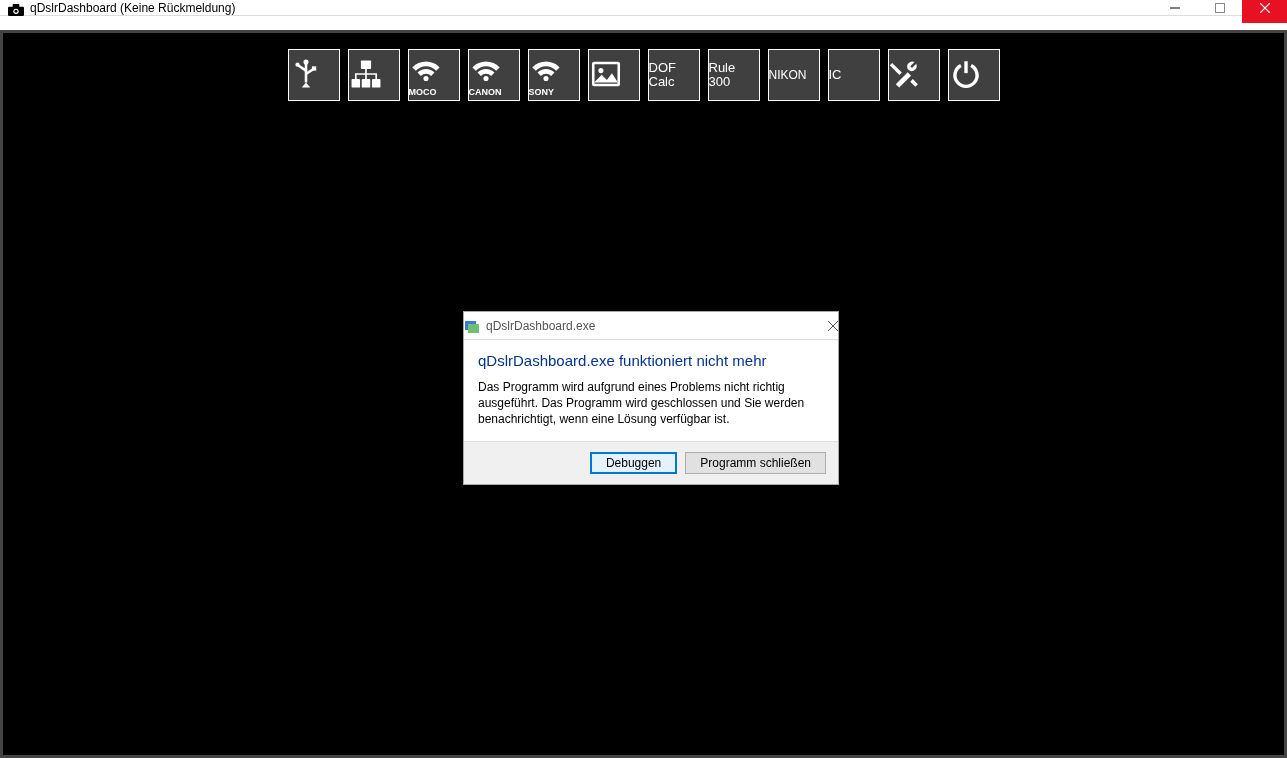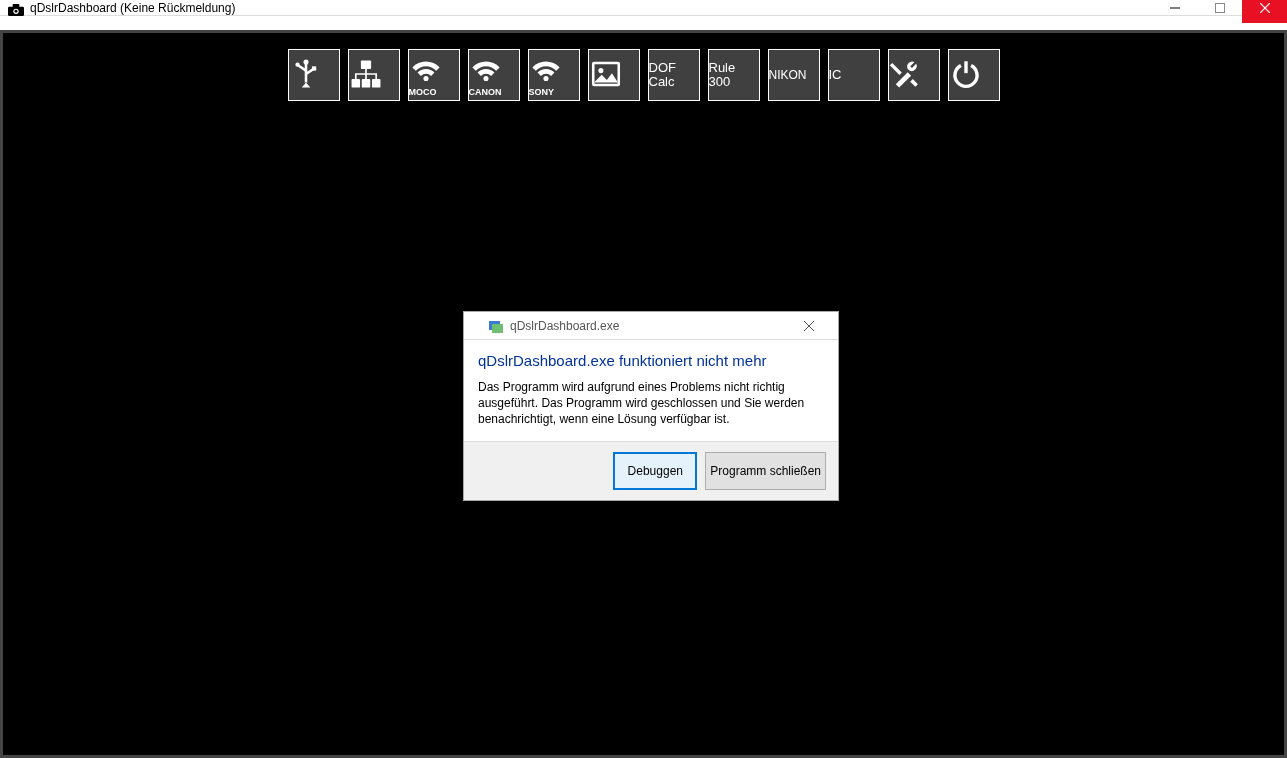--- a/index.html
+++ b/index.html
@@ -55,35 +55,35 @@
   .dialog {
     position:absolute;
     left:460px; top:278px;
     width:376px;
     background:#fff;
     border:1px solid #aaa;
     box-shadow: 3px 3px 12px rgba(0,0,0,0.5);
     font-size:12px;
   }
   .dialog .dlg-titlebar {
-    height:28px; background:#fff; display:flex; align-items:center; padding:0 24px;
+    height:28px; background:#fff; display:flex; align-items:center; padding:0 0;
     border-bottom:1px solid #ddd;
     color:#555;
   }
   .dialog .dlg-titlebar .dlg-icon { width:16px; height:16px; margin-right:6px; }
   .dialog .dlg-close { margin-left:auto; color:#555; font-size:14px; cursor:pointer; }
   .dialog .dlg-body { padding:12px 19px 14px 14px; background:#fff; }
   .dialog .dlg-heading { color:#003399; font-size:15px; margin-bottom:10px; font-weight:normal; }
   .dialog .dlg-text { color:#000; line-height:16px; }
   .dialog .dlg-buttons {
     background:#f0f0f0; padding:10px 12px; display:flex; justify-content:flex-end; gap:8px;
     border-top:1px solid #ddd;
   }
   .dialog .dlg-btn {
-    min-width:84px; height:38px; padding:0 4px;
+    min-width:84px; height:22px; padding:0 14px;
     background:#e1e1e1; border:1px solid #adadad;
     font-size:12px; cursor:pointer;
     display:flex; align-items:center; justify-content:center;
   }
   .dialog .dlg-btn.primary { border:2px solid #0078d7; background:#e5f1fb; }
 </style>
 </head>
 <body>
 
 <div class="window">

